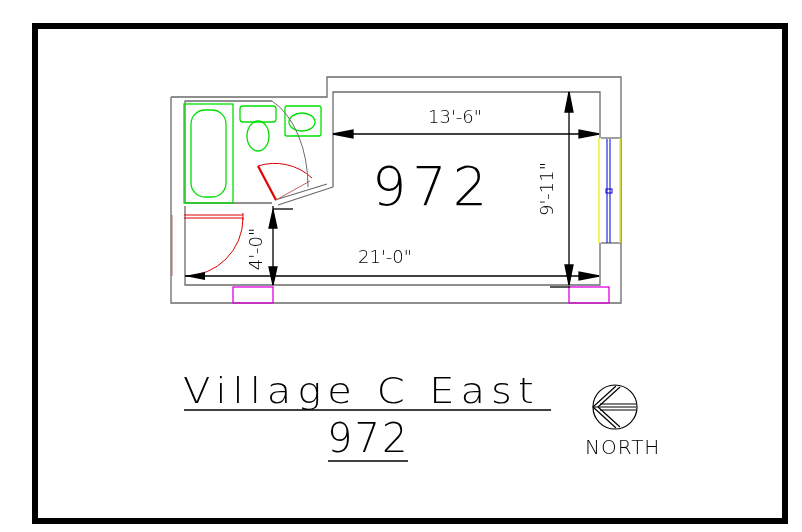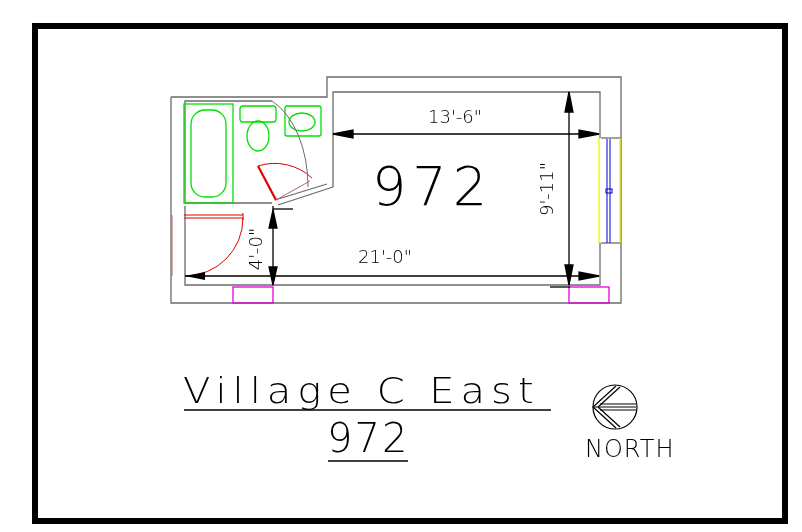--- a/index.html
+++ b/index.html
@@ -4,21 +4,21 @@
   <style>
     html, body { margin: 0; padding: 0; background: #ffffff; }
     body { width: 802px; height: 532px; position: relative; overflow: hidden; font-family: "DejaVu Sans", sans-serif; }
     .frame { position: absolute; left: 32px; top: 23px; width: 744px; height: 489px; border: 6px solid #000; box-sizing: content-box; }
     svg.plan { position: absolute; left: 0; top: 0; }
     .lbl { position: absolute; color: #000; font-family: "DejaVu Sans", sans-serif; font-weight: 200; white-space: nowrap; line-height: 1; }
     .title { left: 183px; top: 370px; font-size: 40px; letter-spacing: 6px; transform: scaleY(0.9); }
     .subtitle { left: 327px; top: 418px; font-size: 40px; letter-spacing: 2px; }
     .room-num { left: 372px; top: 160px; font-size: 54px; letter-spacing: 6px; }
     .dim { font-size: 18px; }
-    .north-lbl { left: 585px; top: 437px; font-size: 24px; letter-spacing: 1px; }
+    .north-lbl { left: 585px; top: 437px; font-size: 20px; letter-spacing: 1px; }
   </style>
 </head>
 <body>
 
 <div class="frame"></div>
 
 <svg class="plan" width="802" height="532" viewBox="0 0 802 532">
 
   <g fill="none" stroke="#6b6b6b" stroke-width="1.3">
 

